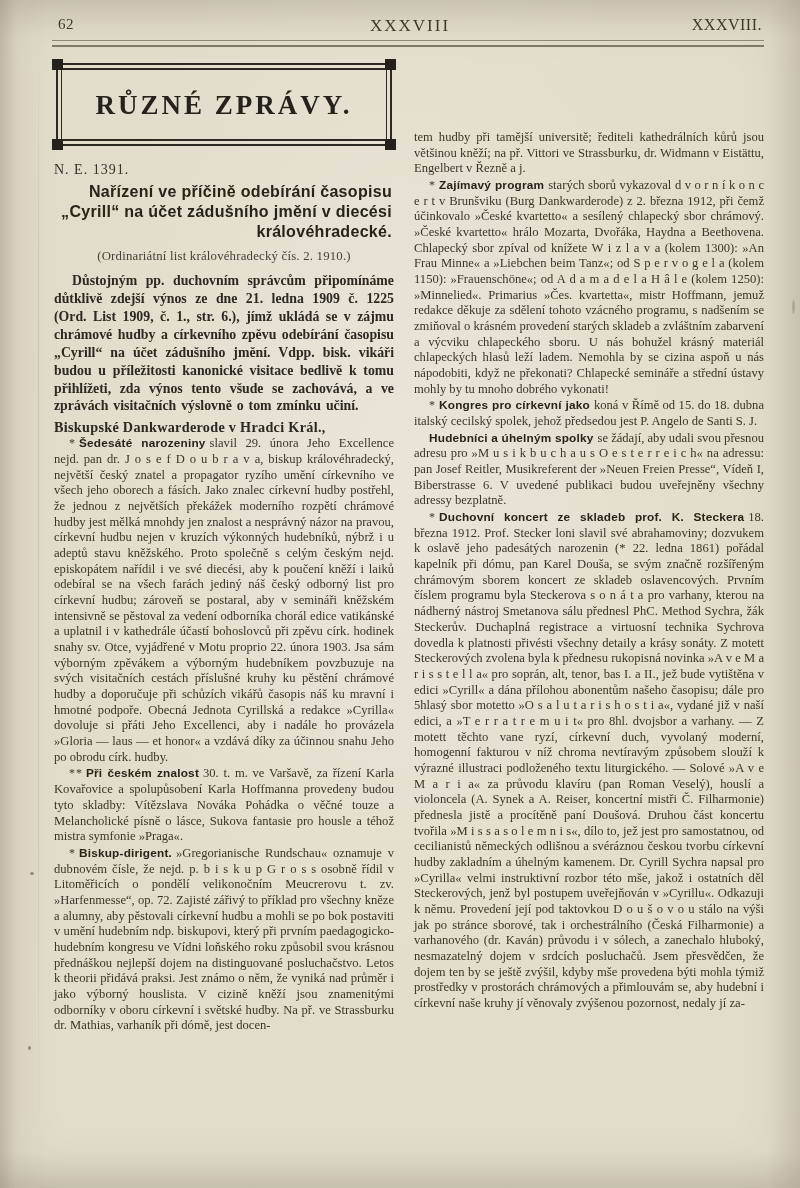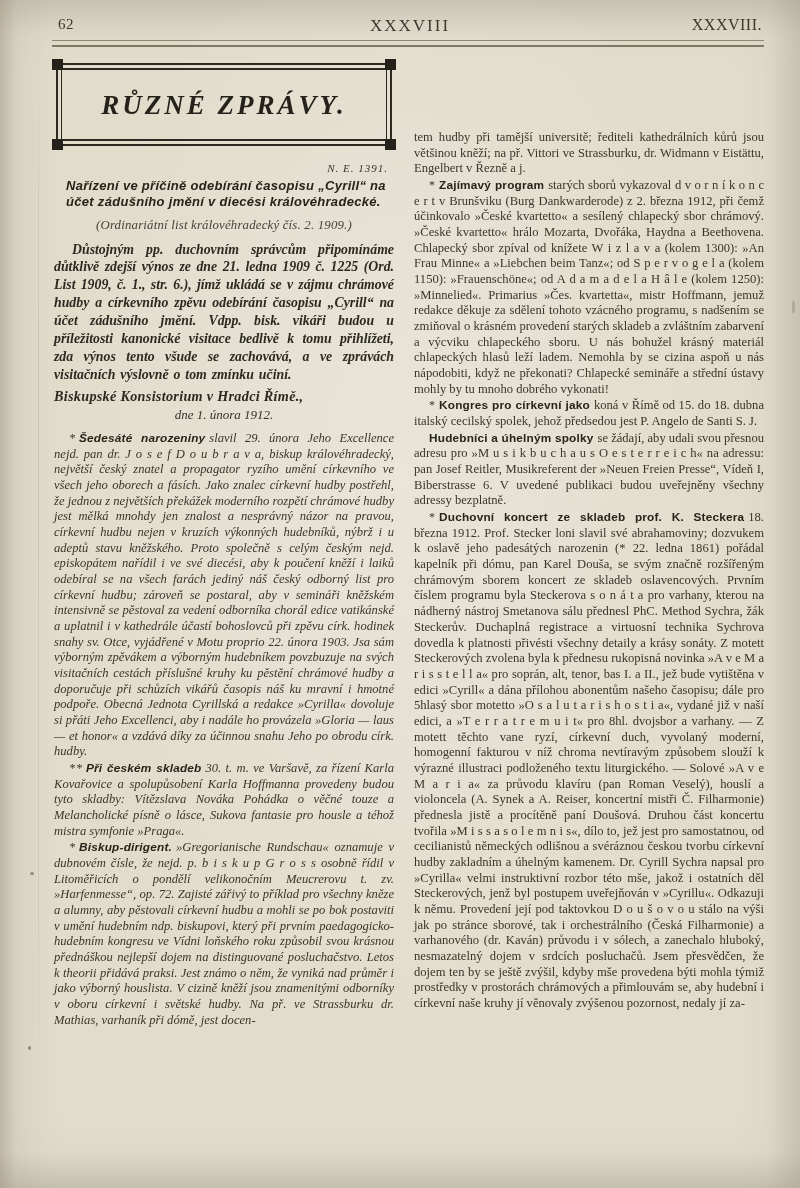--- a/index.html
+++ b/index.html
@@ -32,21 +32,21 @@
     height:4px;
     border-top:1px solid #8d8874;
     border-bottom:2px solid #7e7965;
   }
   
   .columns{
     display:flex;
     padding:12px 36px 0 54px;
     gap:20px;
   }
-  .col-left{width:340px;flex:none;font-style:italic;}
+  .col-left{width:340px;flex:none;}
   .col-right{width:350px;flex:none;padding-top:30px;}
   
   .section-box{
     position:relative;
     border:2px solid #2c2a20;
     margin:4px 2px 14px 2px;
     padding:3px;
   }
   .section-box-inner{
     border-top:2px solid #2c2a20;
@@ -62,27 +62,27 @@
   .corner.tl{top:-6px;left:-6px;}
   .corner.tr{top:-6px;right:-6px;}
   .corner.bl{bottom:-6px;left:-6px;}
   .corner.br{bottom:-6px;right:-6px;}
   .section-title{
     font-size:27px;font-weight:bold;letter-spacing:3px;
     color:#24221a;white-space:nowrap;
     font-family:"Liberation Serif","DejaVu Serif",serif;
   }
   
-  .ref-number{text-align:right;font-size:11px;padding:2px 6px 4px 0;letter-spacing:1px;}
+  .ref-number{font-size:14px;padding:2px 6px 4px 0;letter-spacing:1px;}
   .article-heading{
-    text-align:left;
+    text-align:right;
     font-family:"Liberation Sans","DejaVu Sans",sans-serif;
-    font-weight:bold;font-size:13px;line-height:1.25;
+    font-weight:bold;font-size:16px;line-height:1.25;
     color:#262419;letter-spacing:0.3px;
-    margin:0 2px 7px 12px;
+    margin:0 2px 7px 1px;
   }
   .article-subheading{
     text-align:center;font-size:12.8px;color:#45423a;
     margin-bottom:8px;letter-spacing:0.2px;
   }
   .decree{
     font-weight:bold;font-size:13.8px;line-height:1.30;
     text-align:justify;color:#2b2920;
     text-indent:18px;word-spacing:1.5px;
     margin:0 0 4px 0;
@@ -142,33 +142,32 @@
         <span class="corner br"></span>
         <div class="section-box-inner">
           <span class="section-title">RŮZNÉ ZPRÁVY.</span>
         </div>
       </div>
 
       <div class="ref-number">N. E. 1391.</div>
 
       <div class="article-heading">Nařízení ve příčině odebírání časopisu „Cyrill“ na účet zádušního jmění v diecési královéhradecké.</div>
 
-      <div class="article-subheading">(Ordinariátní list královéhradecký čís. 2. 1909.)</div>
+      <div class="article-subheading">(Ordinariátní list královéhradecký čís. 2. 1910.)</div>
 
       <p class="decree">Důstojným pp. duchovním správcům připomínáme důtklivě zdejší výnos ze dne 21. ledna 1909 č. 1225 (Ord. List 1909, č. 1., str. 6.), jímž ukládá se v zájmu chrámové hudby a církevního zpěvu odebírání časopisu „Cyrill“ na účet zádušního jmění. Vdpp. bisk. vikáři budou u příležitosti kanonické visitace bedlivě k tomu přihlížeti, zda výnos tento všude se zachovává, a ve zprávách visitačních výslovně o tom zmínku učiní.</p>
 
-      <div class="signature">Biskupské Konsistorium v Hradci Římě.,</div>
-      <div class="signature-date">dne 1. února 1912.</div>
+      <div class="signature">Biskupské Dankwarderode v Hradci Král.,</div>
 
       <p class="para">
         <span class="marker">*</span><span class="lead">Šedesáté narozeniny</span><span>slavil 29. února Jeho Excellence nejd. pan dr. J o s e f  D o u b r a v a, biskup královéhradecký, největší český znatel a propagator ryzího umění církevního ve všech jeho oborech a fásích. Jako znalec církevní hudby postřehl, že jednou z největších překážek moderního rozpětí chrámové hudby jest mělká mnohdy jen znalost a nesprávný názor na pravou, církevní hudbu nejen v kruzích výkonných hudebníků, nýbrž i u adeptů stavu kněžského. Proto společně s celým českým nejd. episkopátem nařídil i ve své diecési, aby k poučení kněží i laiků odebíral se na všech farách jediný náš český odborný list pro církevní hudbu; zároveň se postaral, aby v semináři kněžském intensivně se pěstoval za vedení odborníka chorál edice vatikánské a uplatnil i v kathedrále účastí bohoslovců při zpěvu círk. hodinek snahy sv. Otce, vyjádřené v Motu proprio 22. února 1903. Jsa sám výborným zpěvákem a výborným hudebníkem povzbuzuje na svých visitačních cestách příslušné kruhy ku pěstění chrámové hudby a doporučuje při schůzích vikářů časopis náš ku mravní i hmotné podpoře. Obecná Jednota Cyrillská a redakce »Cyrilla« dovoluje si přáti Jeho Excellenci, aby i nadále ho provázela »Gloria — laus — et honor« a vzdává díky za účinnou snahu Jeho po obrodu círk. hudby.</span>
       </p>
 
       <p class="para">
-        <span class="marker">**</span><span class="lead">Při českém skladeb</span><span>30. t. m. ve Varšavě, za řízení Karla Kovařovice a spolupůsobení Karla Hoffmanna provedeny budou tyto skladby: Vítězslava Nováka Pohádka o věčné touze a Melancholické písně o lásce, Sukova fantasie pro housle a téhož mistra symfonie »Praga«.</span>
+        <span class="marker">**</span><span class="lead">Při českém znalost</span><span>30. t. m. ve Varšavě, za řízení Karla Kovařovice a spolupůsobení Karla Hoffmanna provedeny budou tyto skladby: Vítězslava Nováka Pohádka o věčné touze a Melancholické písně o lásce, Sukova fantasie pro housle a téhož mistra symfonie »Praga«.</span>
       </p>
 
       <p class="para">
         <span class="marker">*</span><span class="lead">Biskup-dirigent.</span><span>»Gregorianische Rundschau« oznamuje v dubnovém čísle, že nejd. p. b i s k u p  G r o s s osobně řídil v Litoměřicích o pondělí velikonočním Meucrerovu t. zv. »Harfenmesse“, op. 72. Zajisté zářivý to příklad pro všechny kněze a alumny, aby pěstovali církevní hudbu a mohli se po bok postaviti v umění hudebním ndp. biskupovi, který při prvním paedagogicko-hudebním kongresu ve Vídni loňského roku způsobil svou krásnou přednáškou nejlepší dojem na distinguované posluchačstvo. Letos k theorii přidává praksi. Jest známo o něm, že vyniká nad průměr i jako výborný houslista. V cizině kněží jsou znamenitými odborníky v oboru církevní i světské hudby. Na př. ve Strassburku dr. Mathias, varhaník při dómě, jest docen-</span>
       </p>
 
     </div>
 
     <div class="col-right">
 

